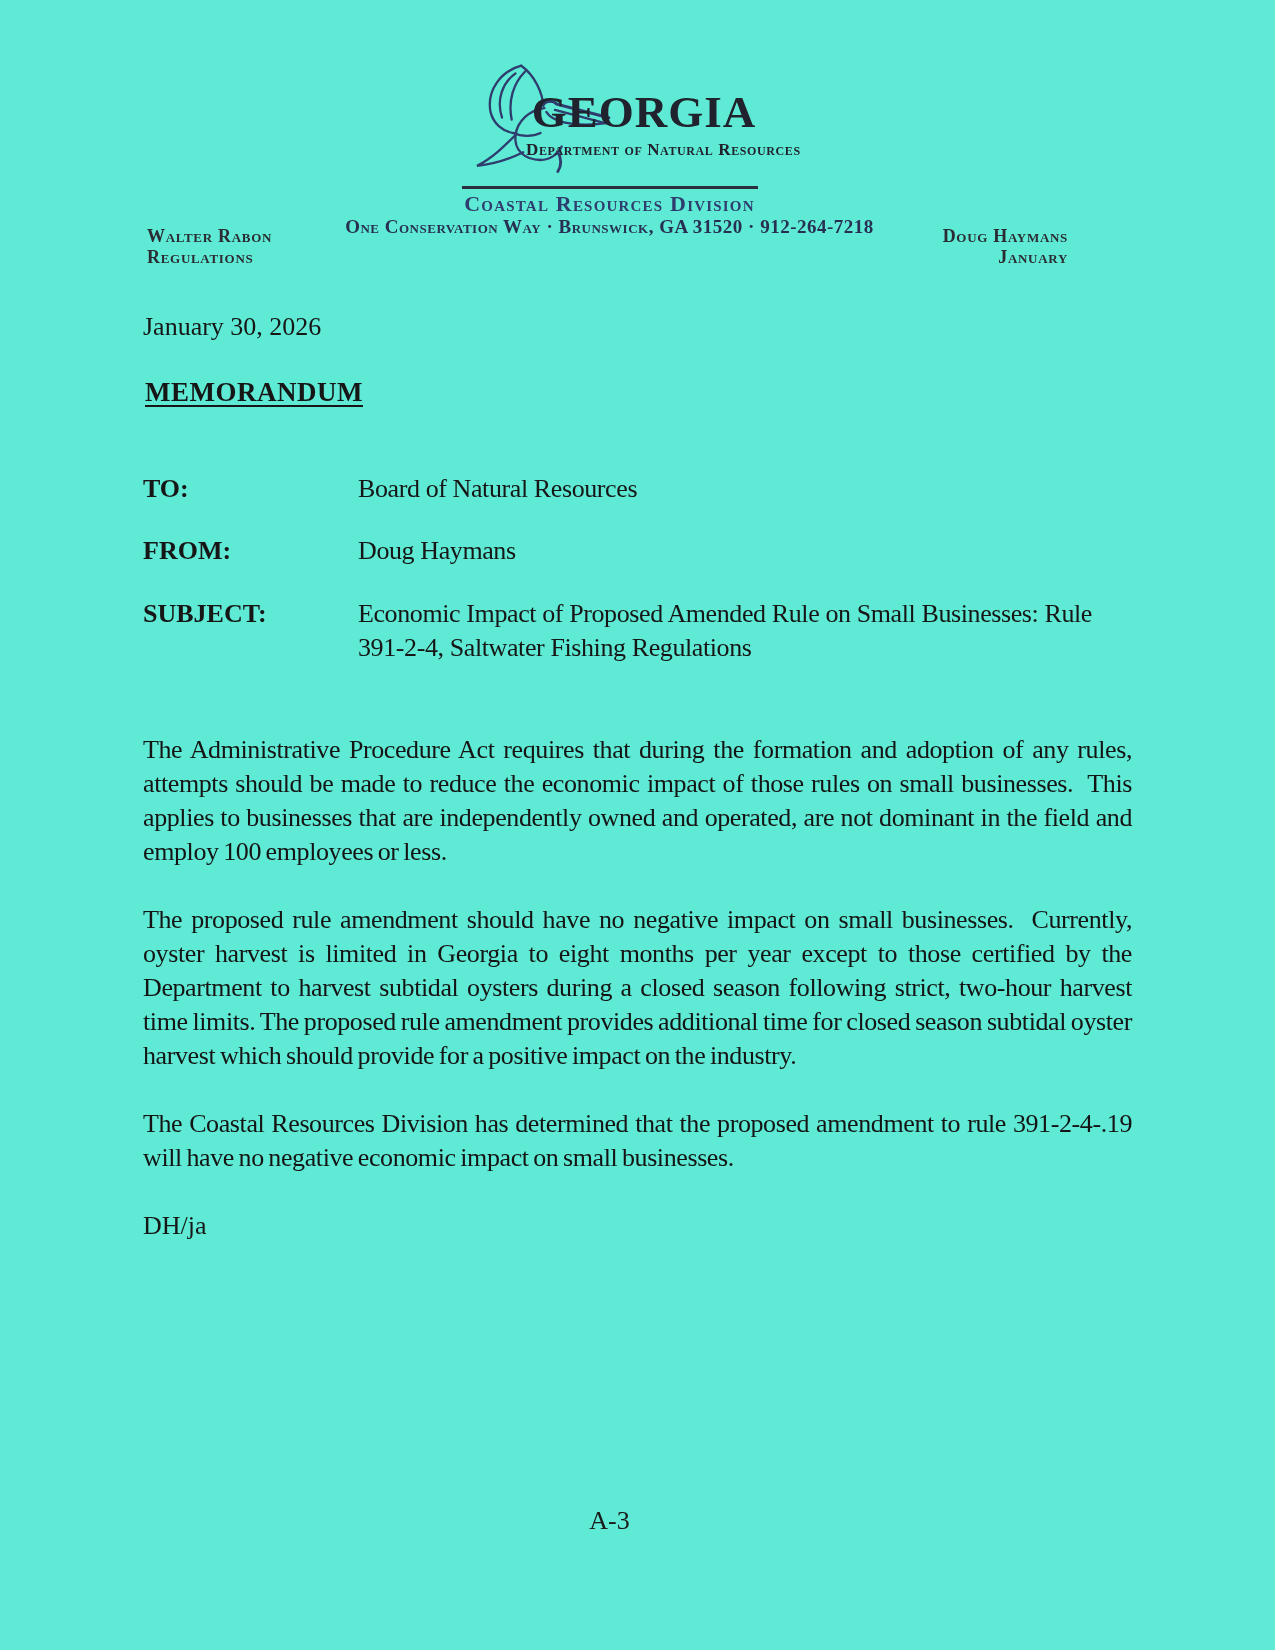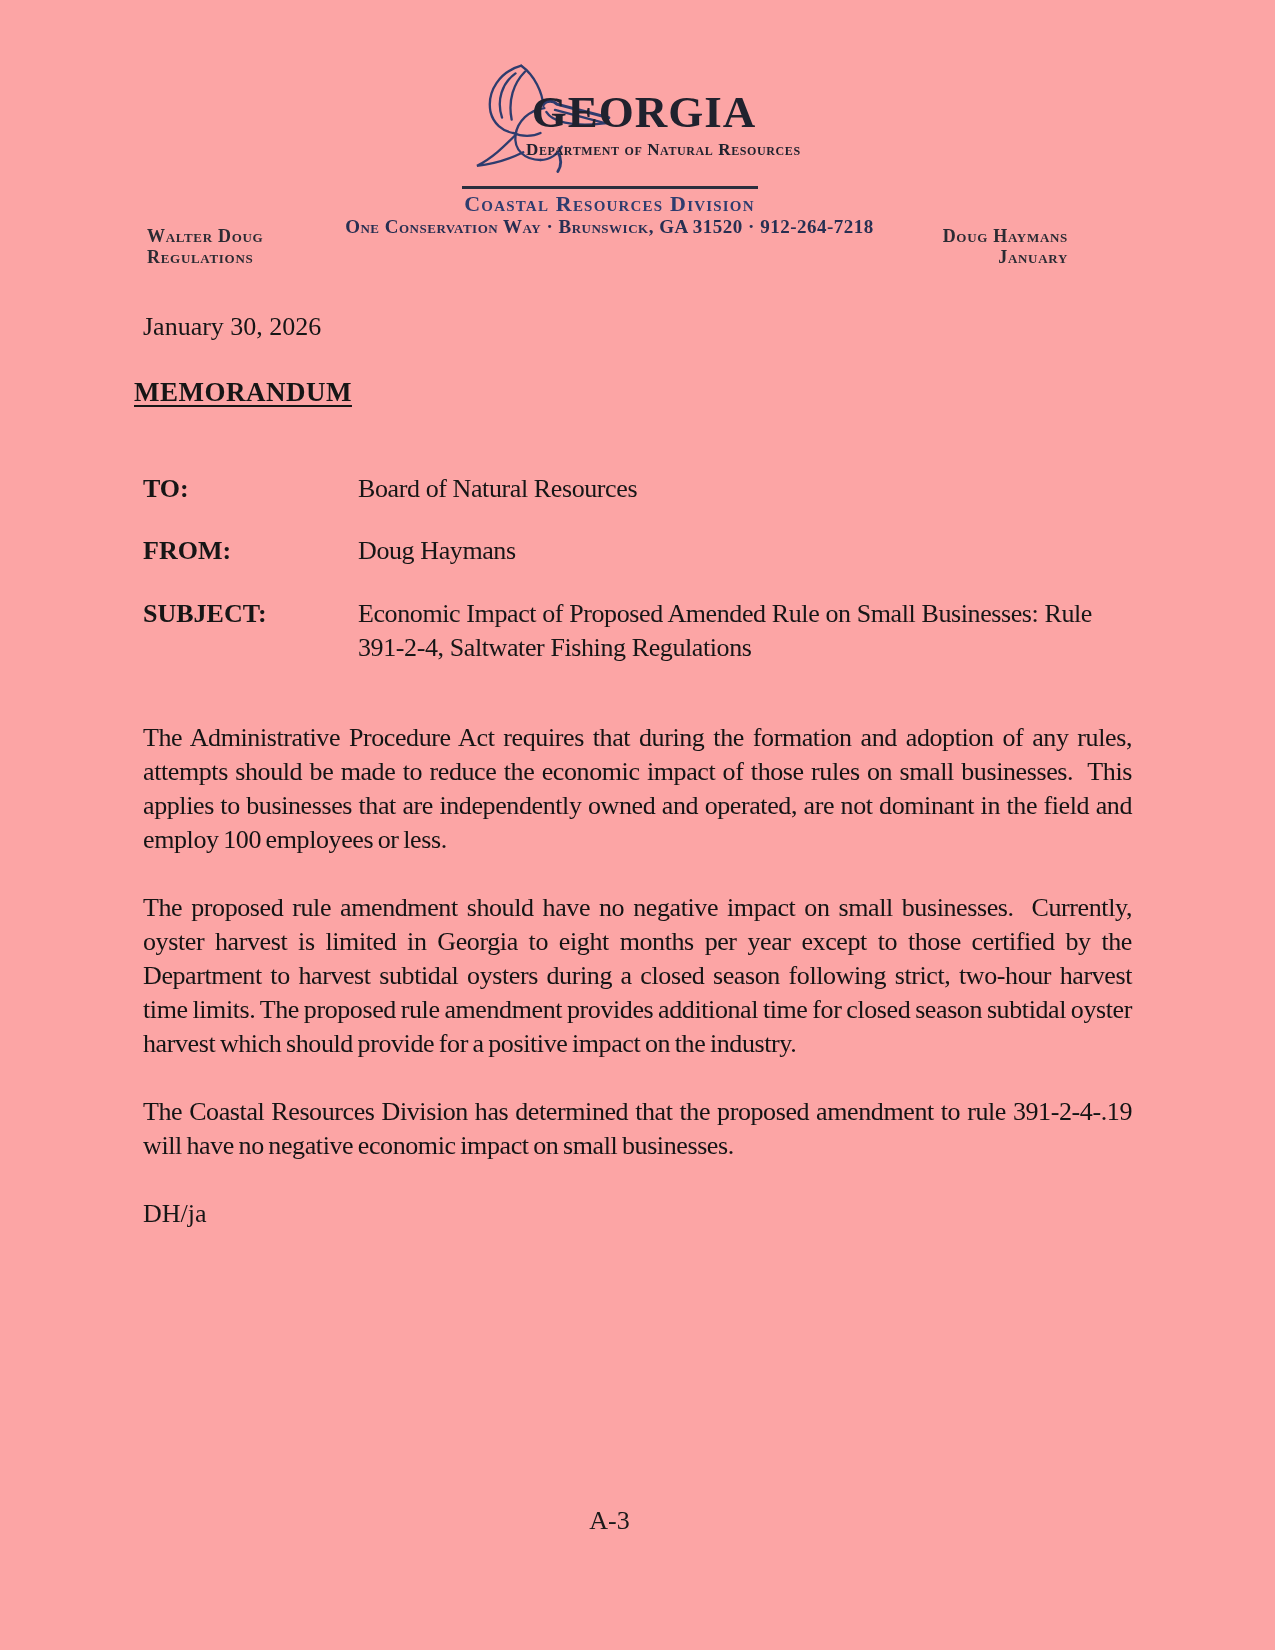--- a/index.html
+++ b/index.html
@@ -1,18 +1,18 @@
 <!DOCTYPE html>
 <html><head>
 <meta charset="utf-8">
 <style>
   * { margin:0; padding:0; box-sizing:border-box; }
   html,body { background:#ffffff; }
   .page {
-    position:relative; width:1275px; height:1650px; background:#fca5a5;
+    position:relative; width:1275px; height:1650px; background:#5eead4;
     font-family:"Liberation Serif", serif; color:#161616; overflow:hidden;
     margin:0 auto;
   }
   
   .letterhead { position:absolute; top:60px; left:0; width:1275px; height:185px; }
   .pelican { position:absolute; left:452px; top:0px; width:178px; height:124px; }
   .org-stack { position:absolute; left:526px; top:30px; width:236px; text-align:center; }
   .org-name {
     font-size:45px; font-weight:bold; letter-spacing:1px; color:#20222e; line-height:1;
   }
@@ -29,34 +29,34 @@
   .address-line span {
     font-size:19px; font-weight:bold; letter-spacing:0.5px; font-variant:small-caps; color:#272f52;
   }
   .official { position:absolute; top:226px; font-size:18px; font-weight:600; line-height:21px;
               font-variant:small-caps; letter-spacing:0.7px; color:#2b2b33; }
   .official.left  { left:147px; text-align:left; }
   .official.right { right:207px; text-align:right; }
   
   .date { position:absolute; left:143px; top:312px; font-size:26px; }
   .memo-heading {
-    position:absolute; left:134px; top:377px; font-size:27px; font-weight:bold;
+    position:absolute; left:145px; top:377px; font-size:27px; font-weight:bold;
     letter-spacing:0.5px; text-decoration:underline; text-decoration-thickness:2px;
     text-underline-offset:4px;
   }
   .memo-field { position:absolute; left:143px; width:989px; display:flex; font-size:26px; line-height:34px; }
   .memo-field .label { flex:0 0 215px; font-weight:bold; }
   .memo-field .value { flex:1; letter-spacing:-0.4px; }
   .field-to      { top:472px; }
   .field-from    { top:534px; }
   .field-subject { top:597px; }
   .body-text { position:absolute; left:143px; top:721px; width:989px; }
   .body-text p {
     font-size:26px; line-height:34px; text-align:justify; white-space:pre-wrap;
-    letter-spacing:-0.4px; word-spacing:-1.5px; margin:0 0 34px 0; color:#141414;
+    letter-spacing:-0.4px; word-spacing:-1.5px; margin:12px 0 34px 0; color:#141414;
   }
   .initials { font-size:26px; line-height:34px; margin-top:32px; }
   .page-footer {
     position:absolute; left:143px; top:1506px; width:989px; text-align:center;
     padding-right:56px; font-size:26px; color:#1a1a1a;
   }
 </style>
 </head>
 <body>
 
@@ -86,21 +86,21 @@
     <div class="logo-divider"></div>
     <div class="division-line">
       <span>Coastal Resources Division</span>
     </div>
     <div class="address-line">
       <span>One Conservation Way · Brunswick, GA 31520 · 912-264-7218</span>
     </div>
   </div>
 
   <div class="official left">
-    <div>Walter Doug</div>
+    <div>Walter Rabon</div>
     <div>Regulations</div>
   </div>
   <div class="official right">
     <div>Doug Haymans</div>
     <div>January</div>
   </div>
 
   <div class="date">January 30, 2026</div>
   <div class="memo-heading">MEMORANDUM</div>
 

